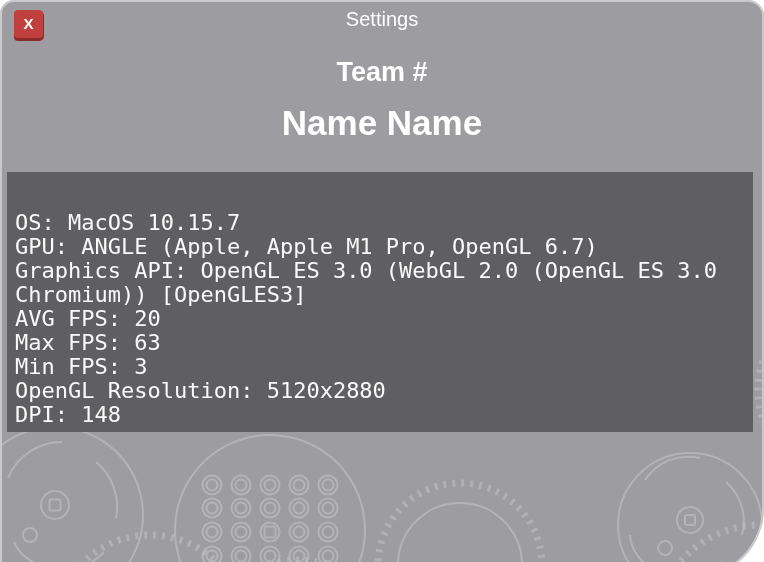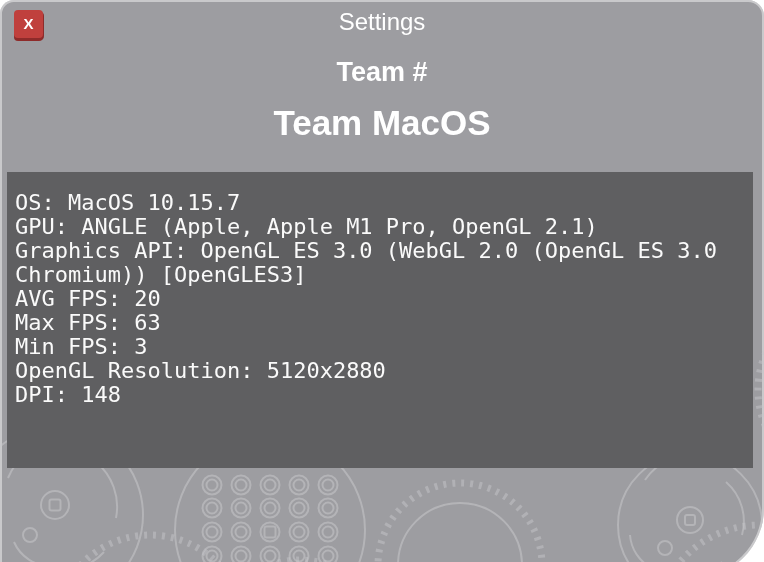--- a/index.html
+++ b/index.html
@@ -19,33 +19,33 @@
     position:absolute;left:14px;top:10px;width:29px;height:28px;
     background:var(--close_bg,#c0403d);
     border:none;border-radius:4px;
     box-shadow:0 3px 0 var(--close_shadow,#8e2b2a),1px 2px 0 var(--close_shadow,#8e2b2a);
     color:var(--close_text,#fff);
     font-family:"Liberation Sans",sans-serif;font-weight:700;font-size:15px;
     line-height:26px;text-align:center;padding:0;cursor:pointer;
   }
   .title{
     position:absolute;top:8px;left:0;width:100%;text-align:center;
-    color:var(--title_text,#fff);font-size:24px;font-weight:400;
+    color:var(--title_text,#fff);font-size:20px;font-weight:400;
   }
   .team-number{
     position:absolute;top:57px;left:0;width:100%;text-align:center;
     color:var(--title_text,#fff);font-size:27px;font-weight:700;
   }
   .team-name{
     position:absolute;top:103px;left:0;width:100%;text-align:center;
     color:var(--title_text,#fff);font-size:35px;font-weight:700;
   }
   .info-panel{
-    position:absolute;left:7px;top:172px;width:746px;height:296px;
-    box-sizing:border-box;padding:19px 18px 0 8px;
+    position:absolute;left:7px;top:172px;width:746px;height:260px;
+    box-sizing:border-box;padding:39px 18px 0 8px;
     background:var(--panel_bg,#5f5f61);
     color:var(--panel_text,#fafafa);
     font-family:"DejaVu Sans Mono","Liberation Mono",monospace;
     font-size:22px;line-height:24px;
     overflow:hidden;
   }
   .info-line{white-space:normal;word-break:normal;}
   .gears{position:absolute;left:0;top:330px;width:764px;height:248px;}
   .gears *{fill:none;stroke:var(--gear_line,#c2c2c6);stroke-opacity:0.55;stroke-width:2;}
   .gears .teeth{stroke-width:7;stroke-dasharray:3 6;stroke-opacity:0.5;}
@@ -129,25 +129,25 @@
 
     <circle class="teeth" cx="760" cy="300" r="105"></circle>
   </svg>
 
   <button class="close-btn">X</button>
 
   <div class="title">Settings</div>
 
   <div class="team-number">Team #</div>
 
-  <div class="team-name">Team MacOS</div>
+  <div class="team-name">Name Name</div>
 
   <div class="info-panel">
       <div class="info-line">OS: MacOS 10.15.7</div>
-      <div class="info-line">GPU: ANGLE (Apple, Apple M1 Pro, OpenGL 2.1)</div>
+      <div class="info-line">GPU: ANGLE (Apple, Apple M1 Pro, OpenGL 6.7)</div>
       <div class="info-line">Graphics API: OpenGL ES 3.0 (WebGL 2.0 (OpenGL ES 3.0 Chromium)) [OpenGLES3]</div>
       <div class="info-line">AVG FPS: 20</div>
       <div class="info-line">Max FPS: 63</div>
       <div class="info-line">Min FPS: 3</div>
       <div class="info-line">OpenGL Resolution: 5120x2880</div>
       <div class="info-line">DPI: 148</div>
     </div>
 
 </div>
 

